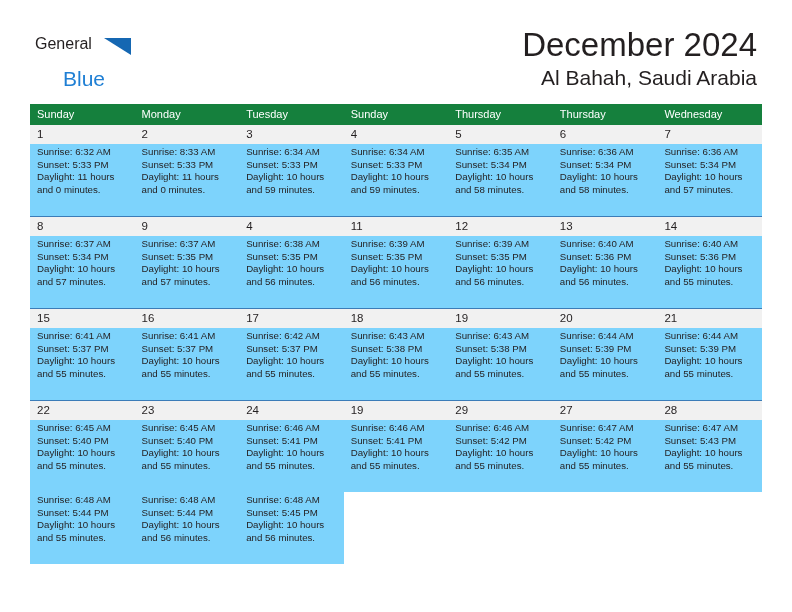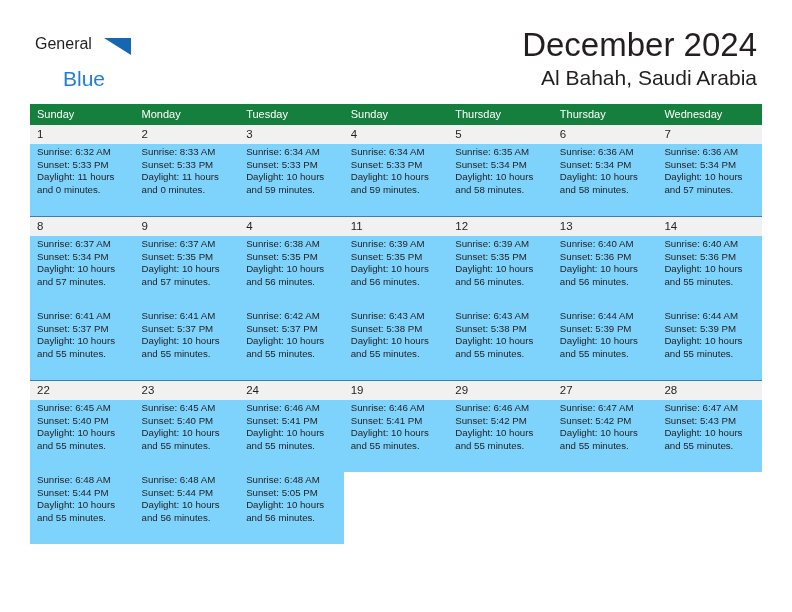--- a/index.html
+++ b/index.html
@@ -276,20 +276,29 @@
             <div class="line">Daylight: 10 hours</div>
             <div class="line">and 56 minutes.</div>
           </td>
           <td>
             <div class="line">Sunrise: 6:40 AM</div>
             <div class="line">Sunset: 5:36 PM</div>
             <div class="line">Daylight: 10 hours</div>
             <div class="line">and 55 minutes.</div>
           </td>
         </tr>
+        <tr class="daynum-row">
+          <td>15</td>
+          <td>16</td>
+          <td>17</td>
+          <td>18</td>
+          <td>19</td>
+          <td>20</td>
+          <td>21</td>
+        </tr>
         <tr class="info-row">
           <td>
             <div class="line">Sunrise: 6:41 AM</div>
             <div class="line">Sunset: 5:37 PM</div>
             <div class="line">Daylight: 10 hours</div>
             <div class="line">and 55 minutes.</div>
           </td>
           <td>
             <div class="line">Sunrise: 6:41 AM</div>
             <div class="line">Sunset: 5:37 PM</div>
@@ -388,21 +397,21 @@
             <div class="line">and 55 minutes.</div>
           </td>
           <td>
             <div class="line">Sunrise: 6:48 AM</div>
             <div class="line">Sunset: 5:44 PM</div>
             <div class="line">Daylight: 10 hours</div>
             <div class="line">and 56 minutes.</div>
           </td>
           <td>
             <div class="line">Sunrise: 6:48 AM</div>
-            <div class="line">Sunset: 5:05 PM</div>
+            <div class="line">Sunset: 5:45 PM</div>
             <div class="line">Daylight: 10 hours</div>
             <div class="line">and 56 minutes.</div>
           </td>
           <td class="empty"></td>
           <td class="empty"></td>
           <td class="empty"></td>
           <td class="empty"></td>
         </tr>
       </tbody>
   </table>

